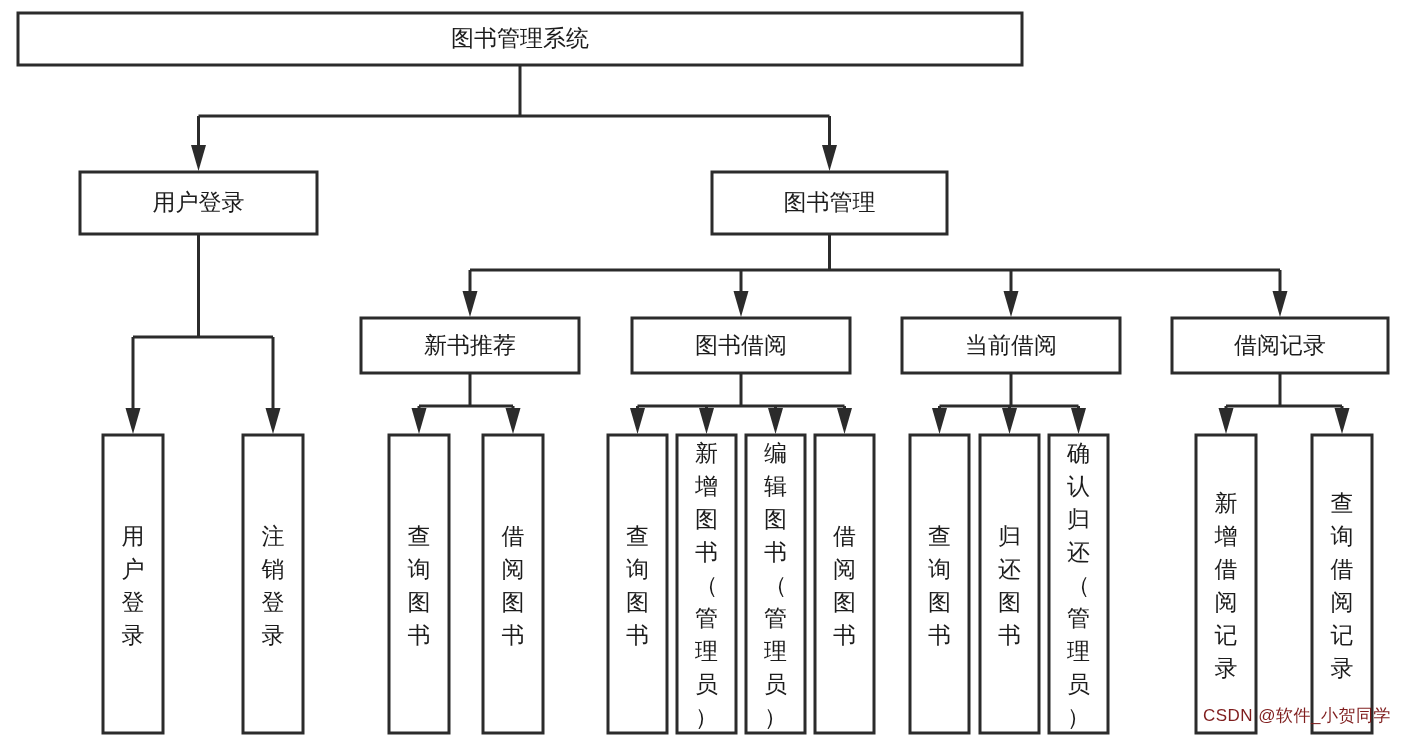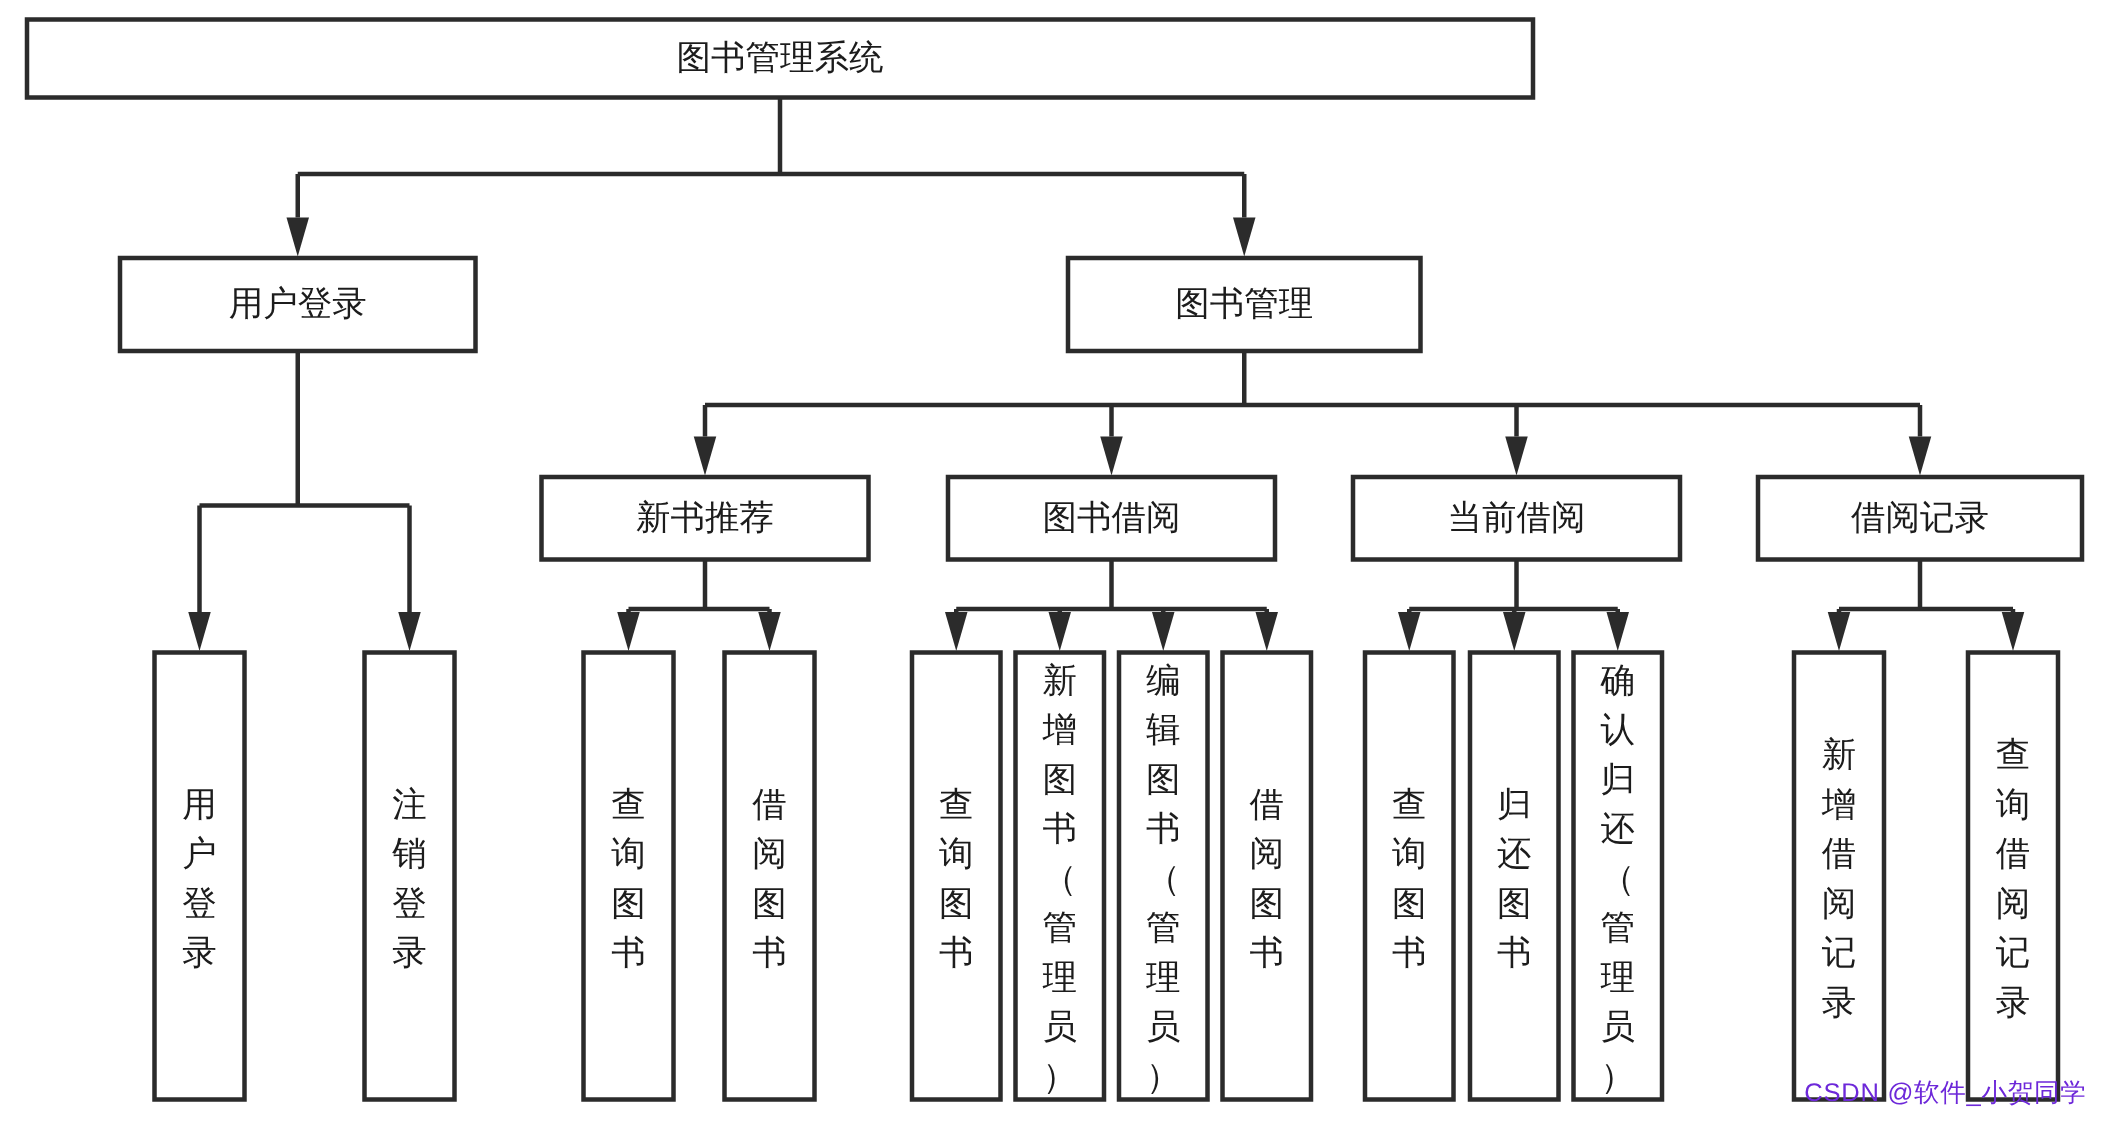--- a/index.html
+++ b/index.html
@@ -55,24 +55,24 @@
   }
   .node-label-vertical {
     font-family: "Liberation Sans", "DejaVu Sans", sans-serif;
     font-size: 23px;
     fill: #1c1c1c;
     text-anchor: middle;
   }
   .watermark-text {
     position: absolute;
     right: 14px;
-    bottom: 7px;
+    bottom: 20px;
     font-family: "Liberation Sans", "DejaVu Sans", sans-serif;
     font-size: 17px;
-    color: #6d28d9;
+    color: #7f1d1d;
     letter-spacing: 0.5px;
     white-space: nowrap;
     user-select: none;
   }
 </style>
 </head>
 <body>
 
 <div id="diagram-root">
   <svg class="diagram-canvas" viewBox="0 0 1405 747">

